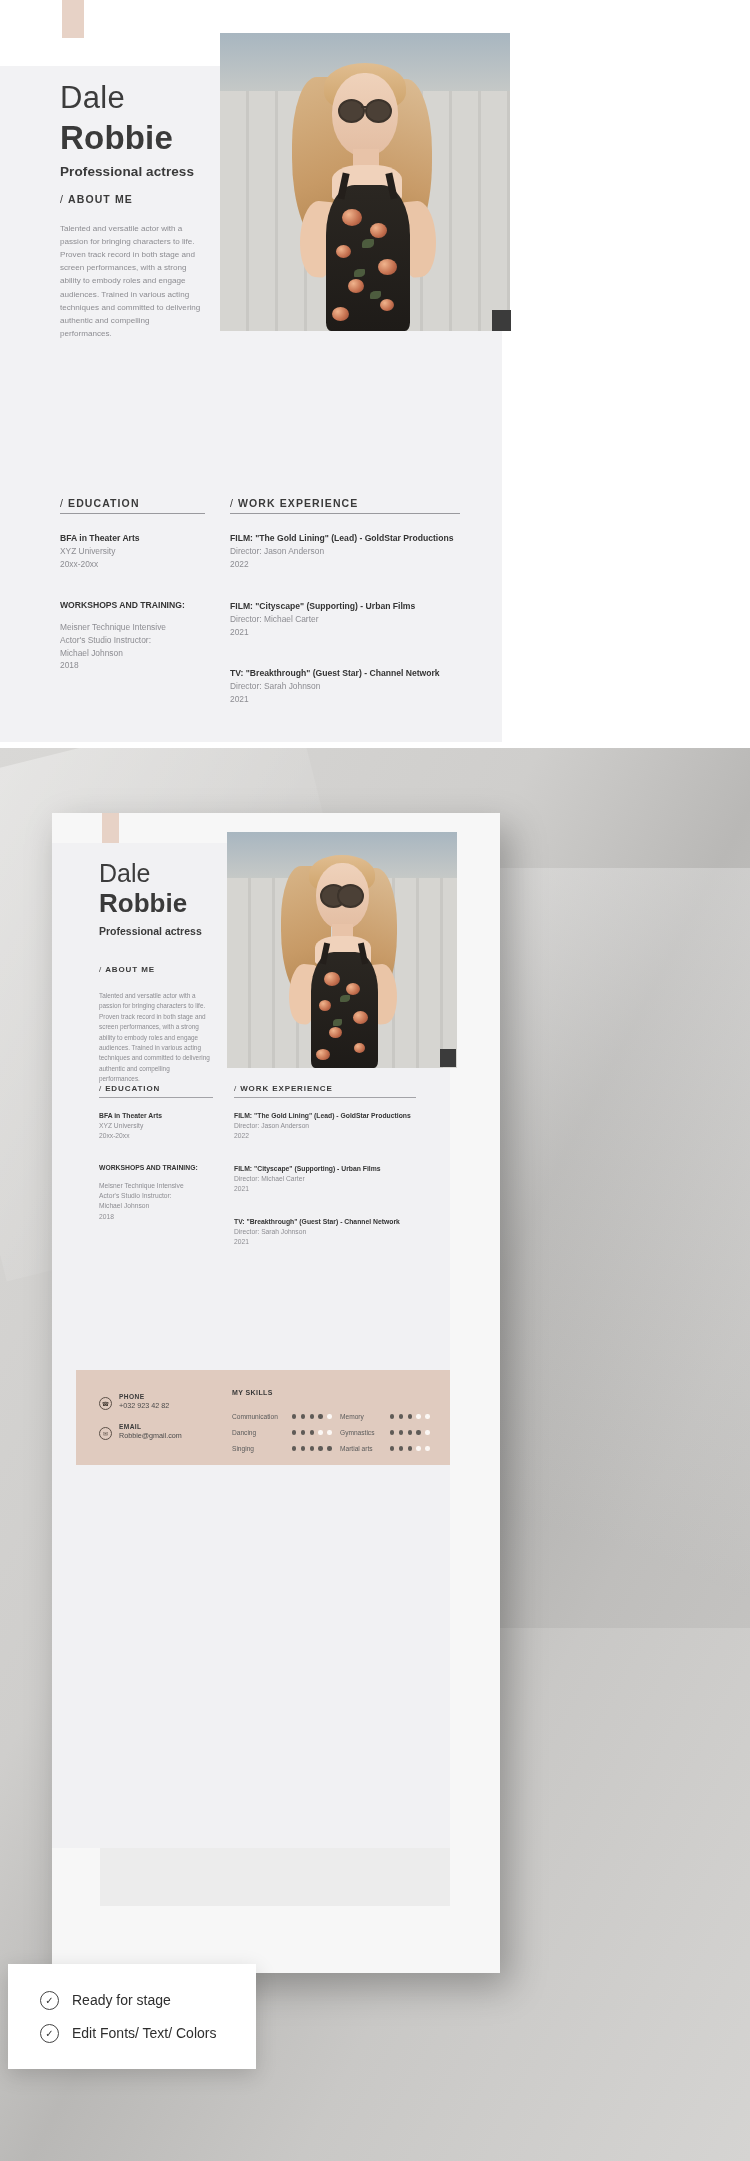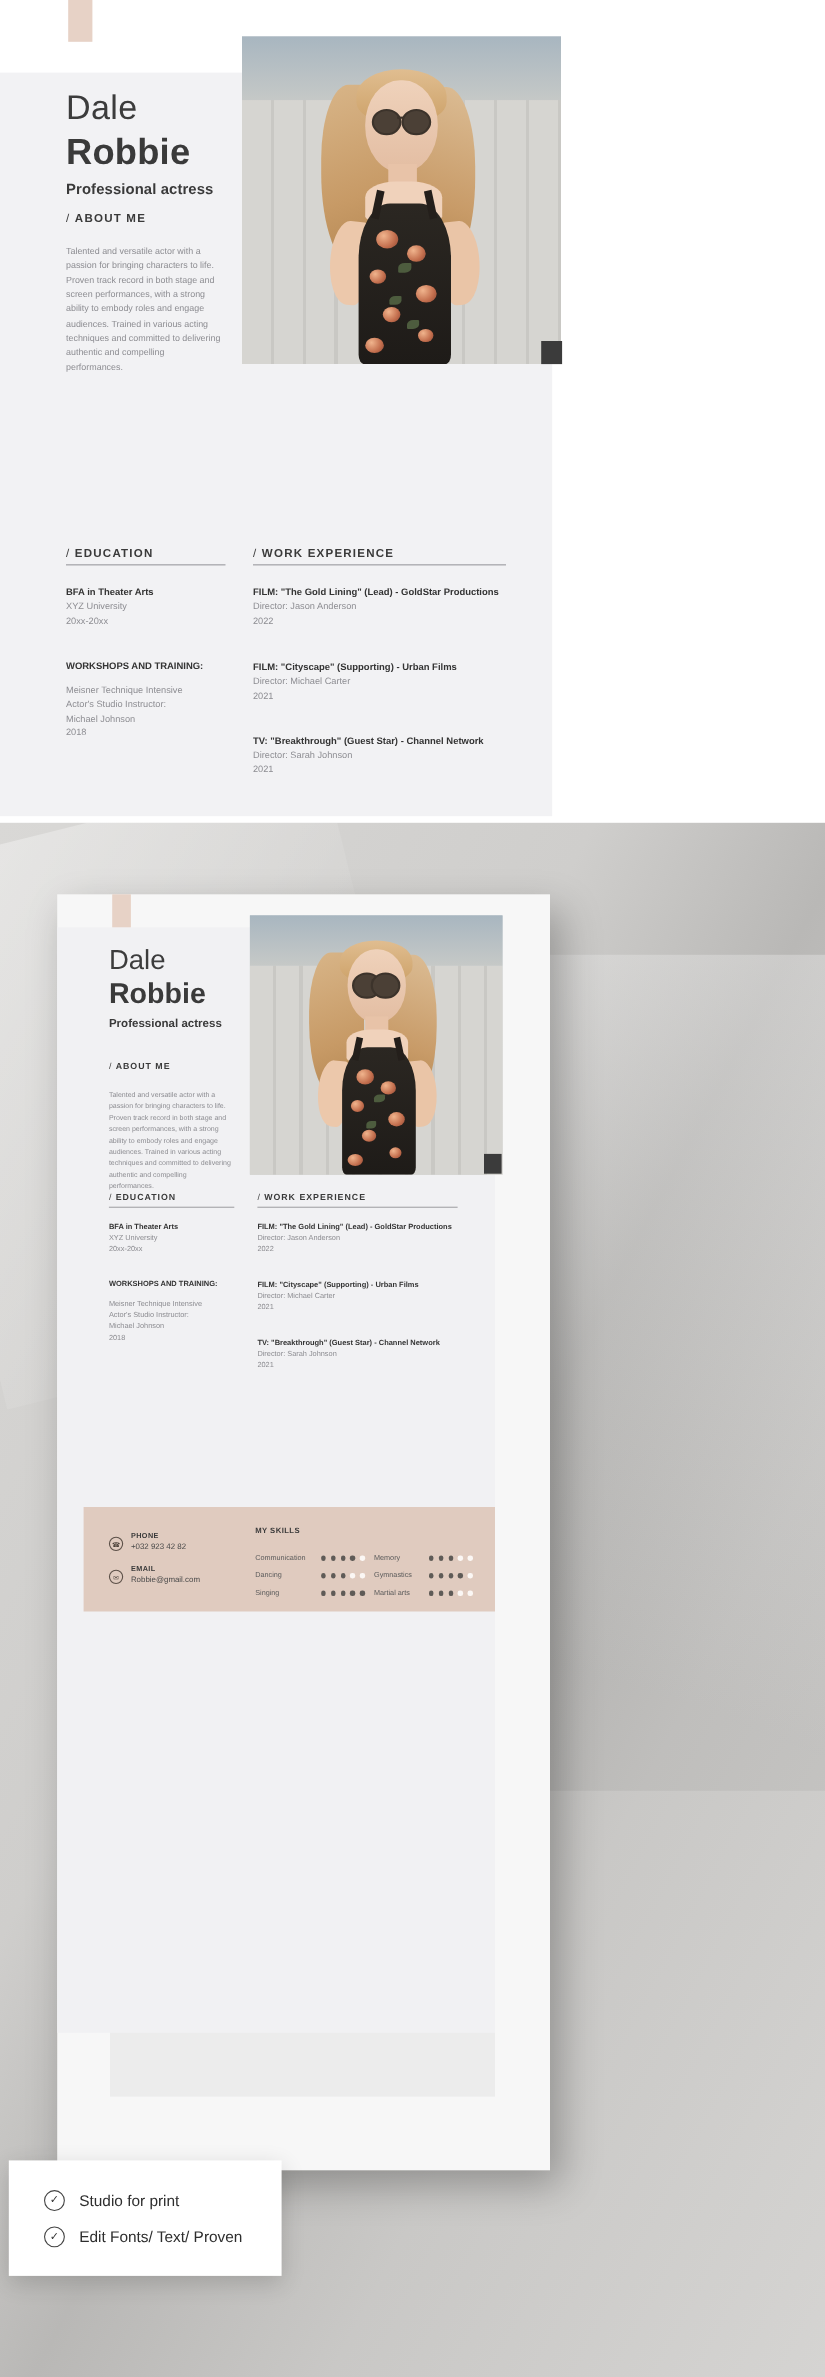--- a/index.html
+++ b/index.html
@@ -475,20 +475,20 @@
           </span>
         </div>
       </div>
 
     <div class="m-foot"></div>
   </div>
 
   <div class="badge">
     <div class="badge-row">
       <div class="chk">✓</div>
-      <div class="badge-txt">Studio for print</div>
+      <div class="badge-txt">Ready for stage</div>
     </div>
     <div class="badge-row">
       <div class="chk">✓</div>
-      <div class="badge-txt">Edit Fonts/ Text/ Proven</div>
+      <div class="badge-txt">Edit Fonts/ Text/ Colors</div>
     </div>
   </div>
 </div>
 
 </body></html>

